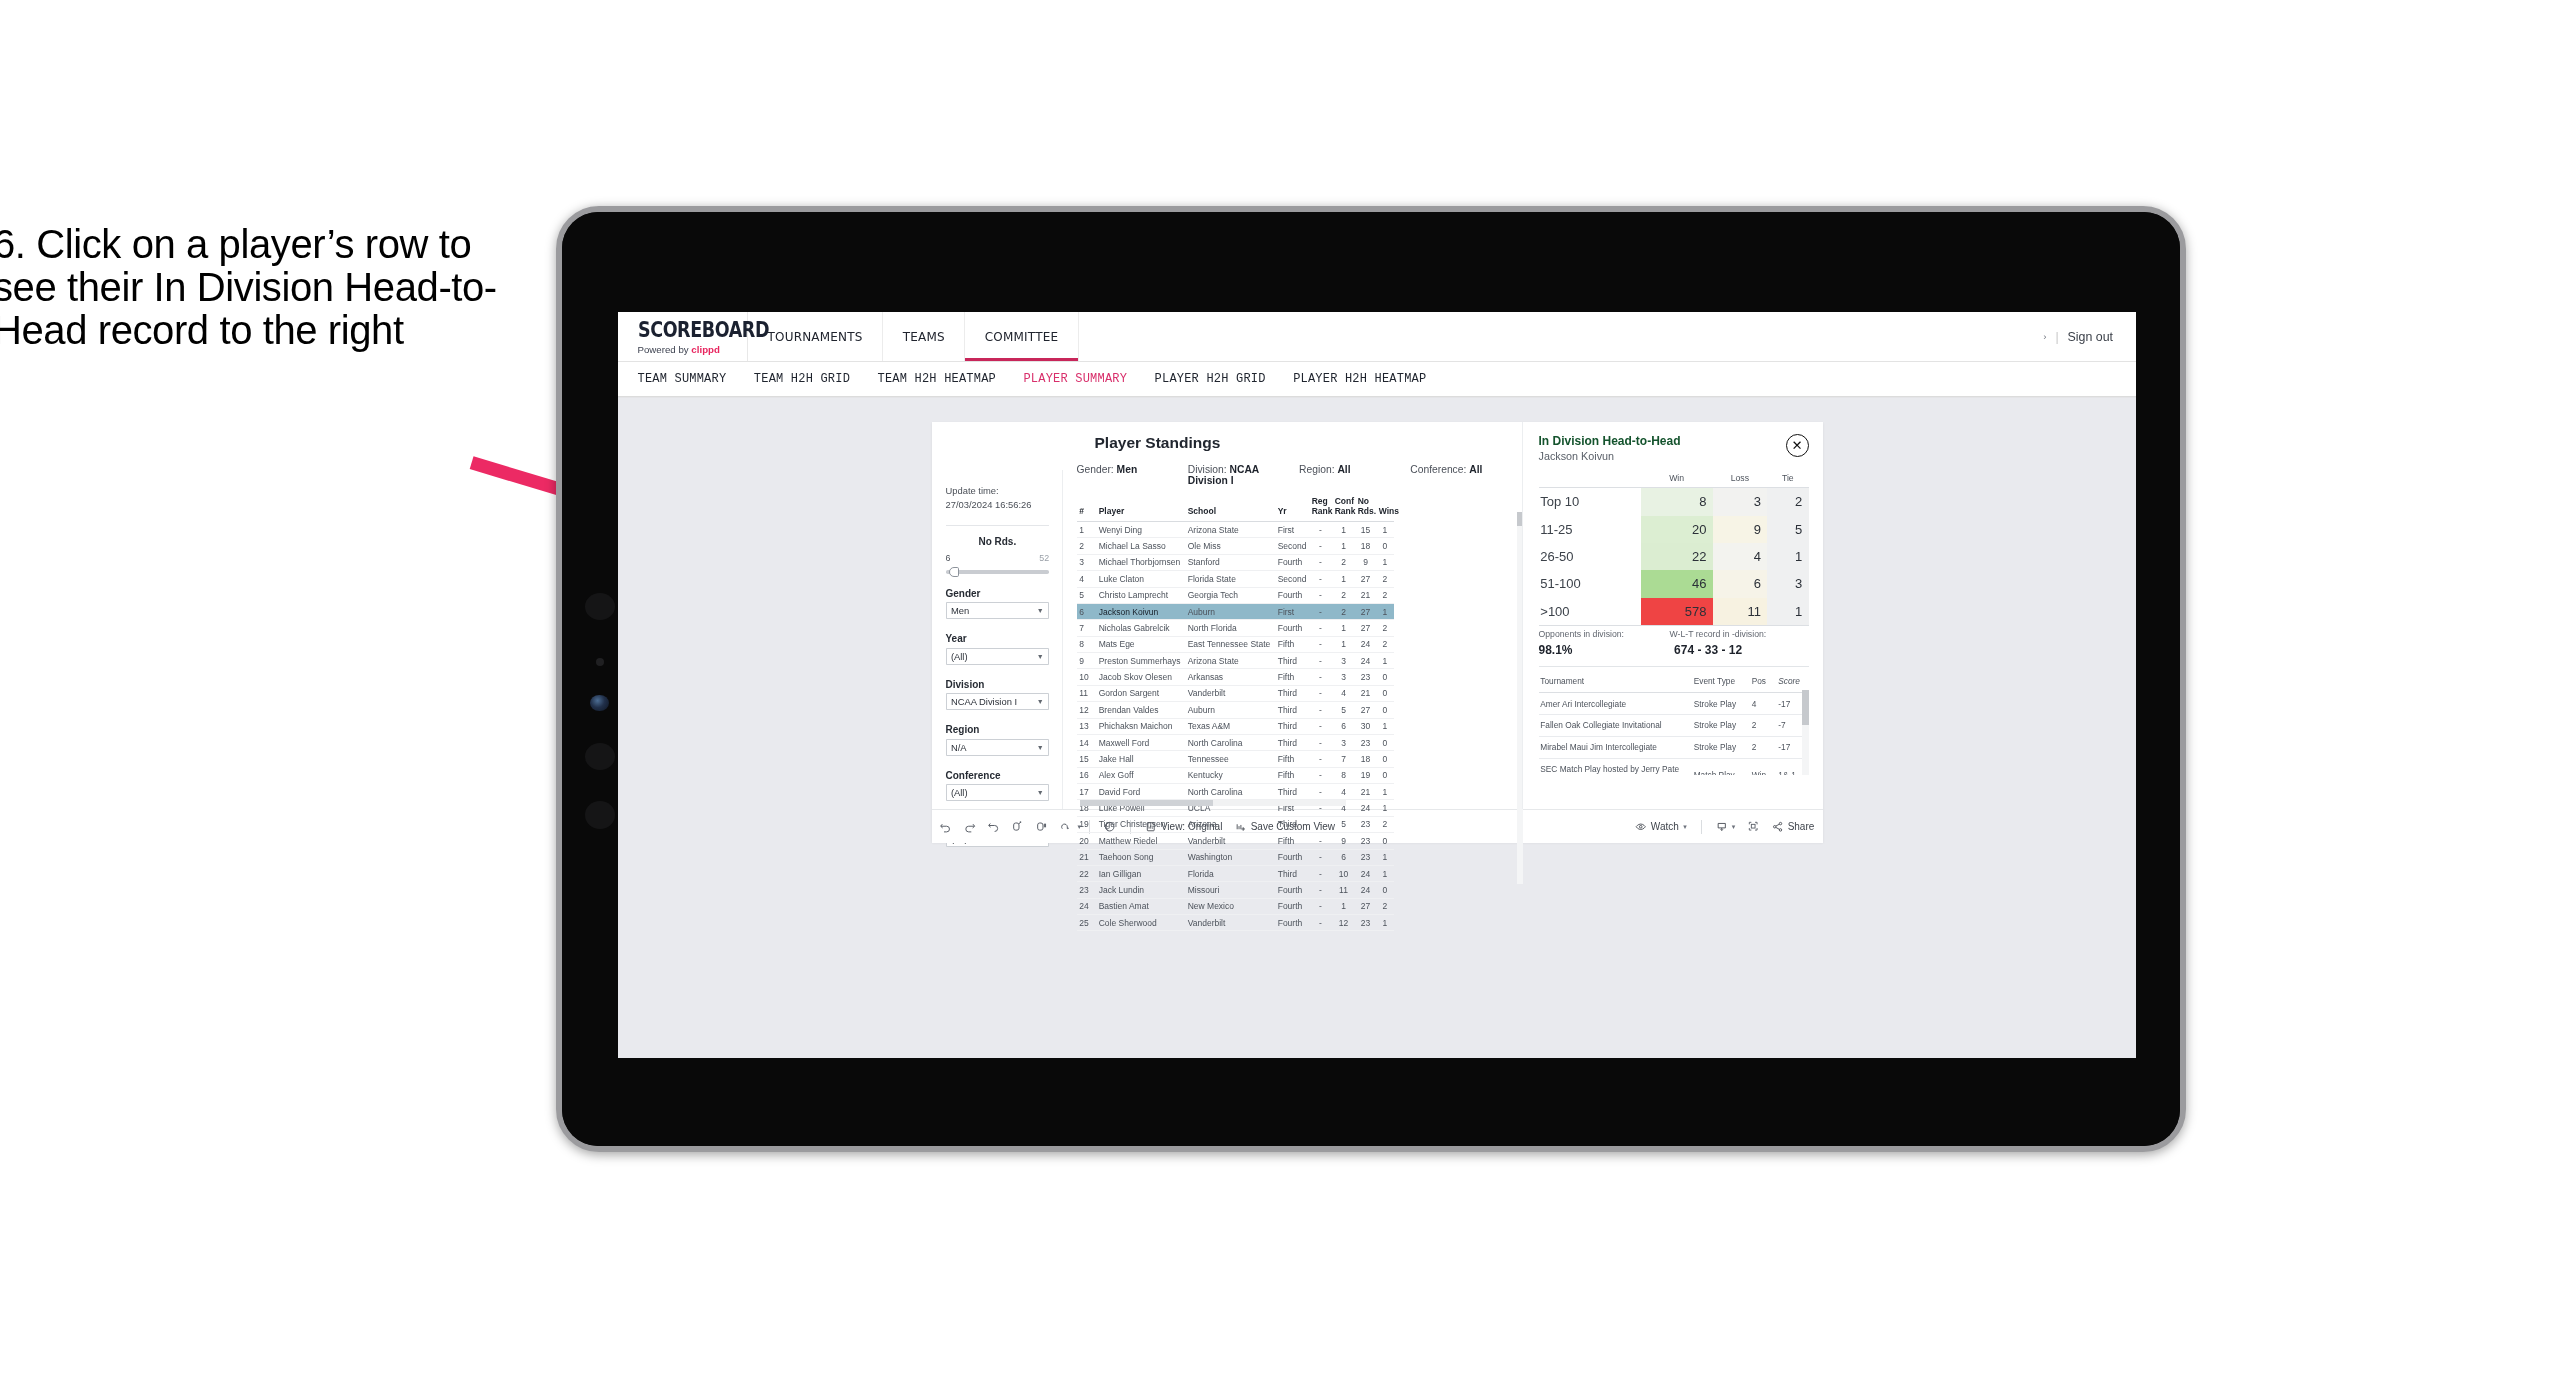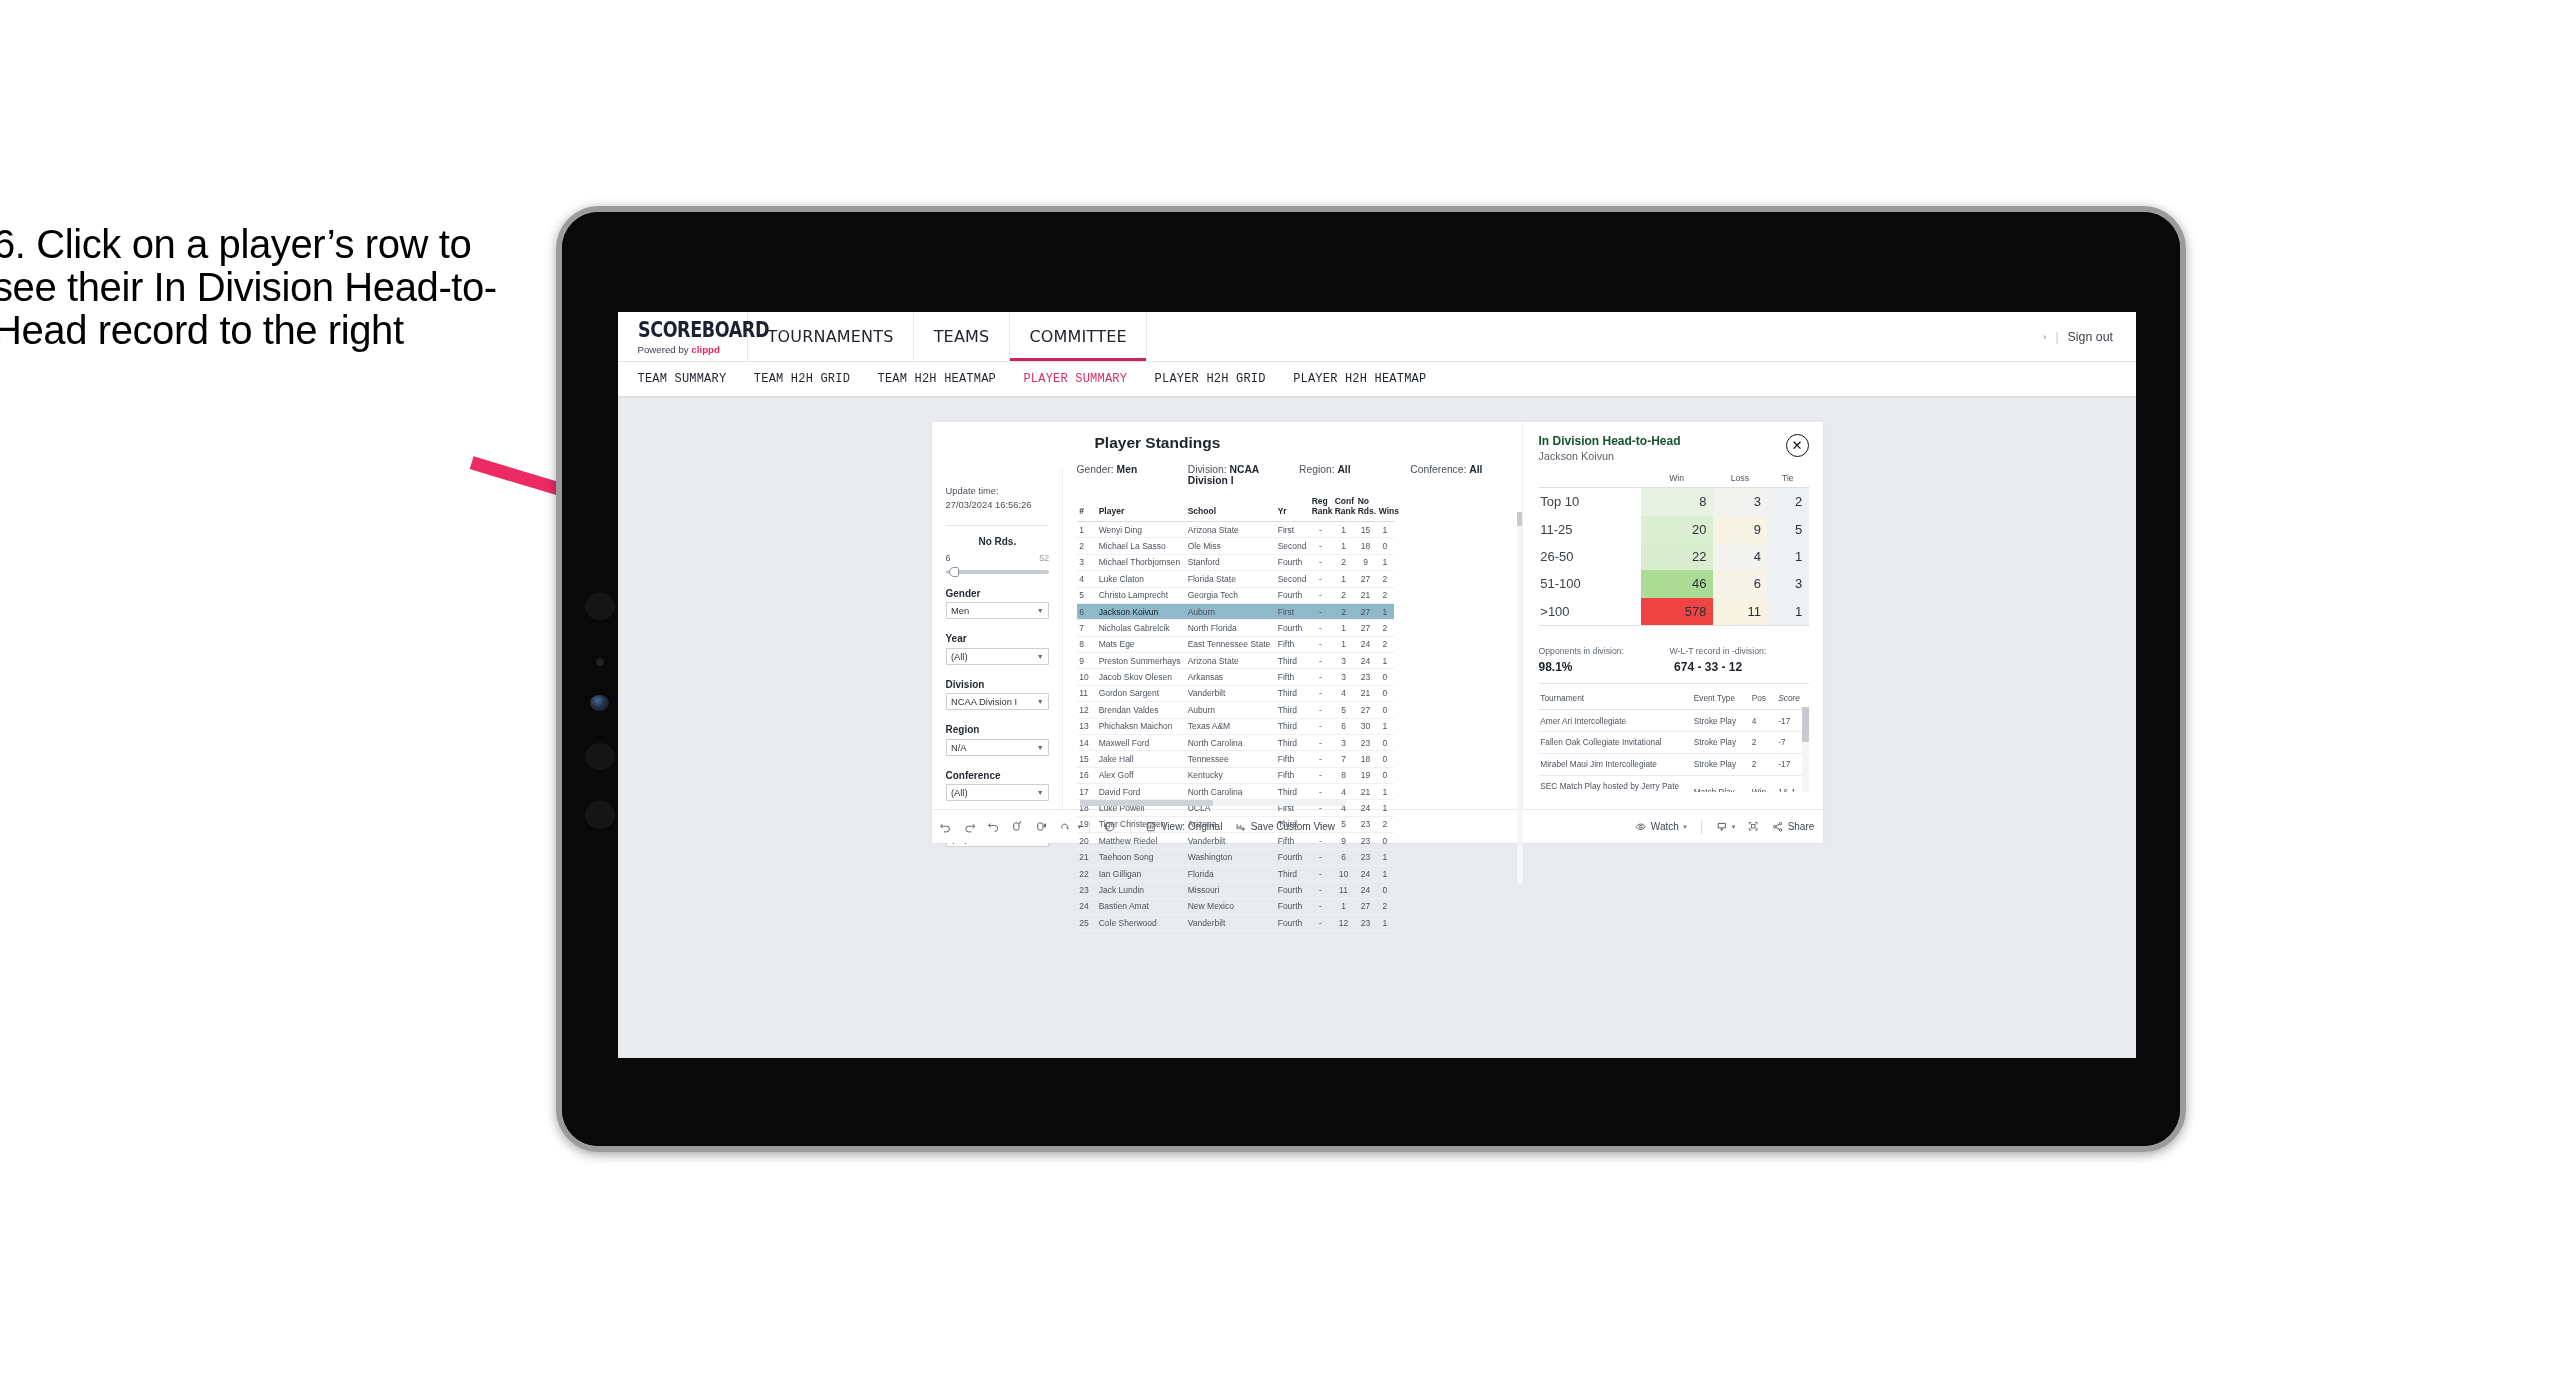--- a/index.html
+++ b/index.html
@@ -62,21 +62,21 @@
   .logo-word {
     font-family: "DejaVu Sans", sans-serif;
     font-weight: 800; font-size: 20.4px; letter-spacing: -0.5px;
     color:#1b2130; transform: scaleX(0.86); transform-origin: left center;
   }
   .logo-sub { font-size: 9.7px; color:#3a3f4d; margin-top:1.8px; white-space:nowrap; }
   .logo-sub b { color:#e8255f; font-weight:700; }
   .nav-top { display:flex; align-items:stretch; }
   .nav-top .nav-item {
     display:flex; align-items:center; padding: 0 19.5px;
-    font-size: 16px; color:#20242e; letter-spacing:0.2px;
+    font-size: 12px; color:#20242e; letter-spacing:0.2px;
     border-right:0.9px solid #ececec; position:relative; cursor:pointer;
     font-family:"DejaVu Sans", sans-serif;
   }
   .nav-top .nav-item.active::after {
     content:""; position:absolute; left:0; right:0; bottom:0; height:2.7px; background:#c8265a;
   }
   .header-right {
     margin-left:auto; display:flex; align-items:center; gap:8.9px;
     padding-right: 23px; font-size: 12.4px; color:#3a3f48;
   }
@@ -185,21 +185,21 @@
   table.h2htbl { width:100%; border-collapse:collapse; margin-top:10.6px; }
   table.h2htbl th {
     font-size:8.7px; font-weight:400; color:#4d535c; text-align:center;
     padding-bottom:4.4px; border-bottom:0.9px solid #dcdfe3;
   }
   table.h2htbl th.lbl { border-bottom:0.9px solid #dcdfe3; }
   table.h2htbl td { font-size:13px; color:#2b3038; padding: 6.2px 6.2px; text-align:right; }
   table.h2htbl td.lbl { text-align:left; color:#3c424a; padding-left:1.8px; }
   table.h2htbl tr:last-child td { border-bottom:0.9px solid #dcdfe3; }
 
-  .stats-row { display:flex; margin-top: 20px; }
+  .stats-row { display:flex; margin-top: 3px; }
   .stat { }
   .stat.s1 { width: 131px; }
   .stat-l { font-size:8.7px; color:#61666f; }
   .stat-v { font-size:12px; font-weight:700; color:#1d222b; margin-top:4.4px; }
   .stat.s2 .stat-v { text-align:center; padding-right:19.5px; }
   .divider2 { height:0.9px; background:#e2e5e8; margin:8.9px 0 0 0; }
 
   table.tour { width:100%; border-collapse:collapse; margin-top:1.8px; }
   table.tour th {
     font-size:8.3px; font-weight:400; color:#4d535c; text-align:left;

